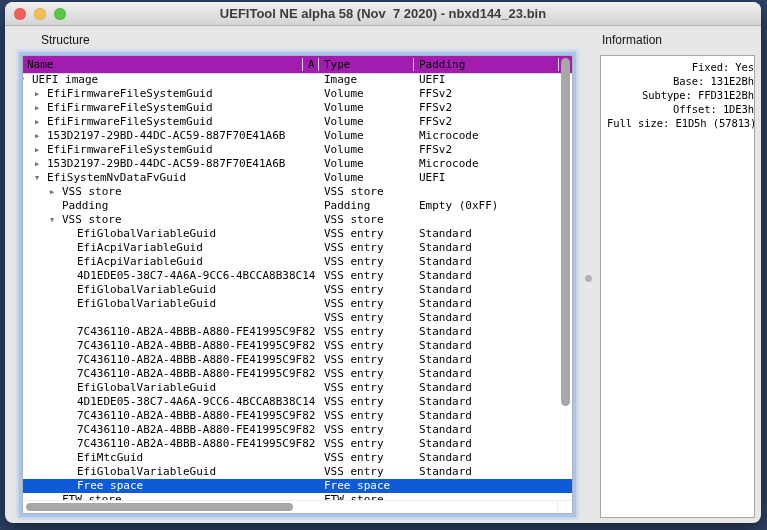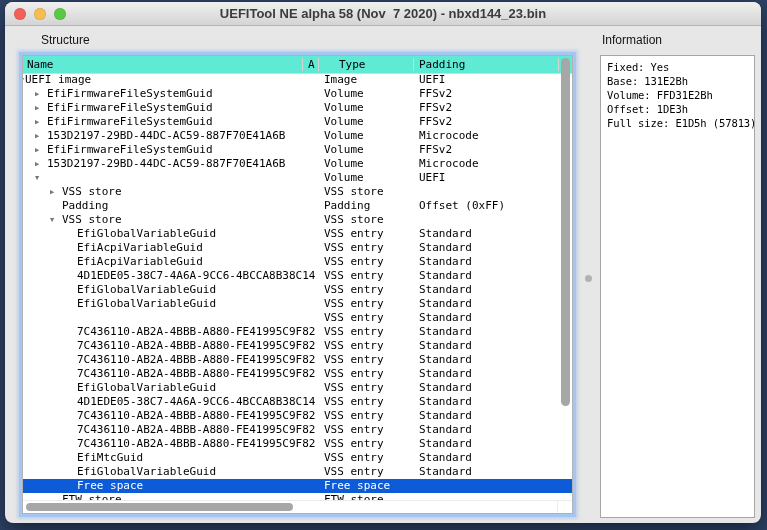--- a/index.html
+++ b/index.html
@@ -18,40 +18,40 @@
     background:linear-gradient(#f0f0ef,#d5d4d5);
     border-bottom:1px solid #b4b4b4;
     display:flex;align-items:center;justify-content:center;
   }
   .title{font-size:13px;font-weight:600;color:#3c3c3c;white-space:pre;}
   .lights{position:absolute;left:9px;top:50%;transform:translateY(-50%);display:flex;gap:8px;}
   .light{width:12px;height:12px;border-radius:50%;box-shadow:inset 0 0 1px rgba(0,0,0,.35);}
   .light.red{background:var(--light_red,#f2605a);}
   .light.yellow{background:var(--light_yellow,#f6bd50);}
   .light.green{background:var(--light_green,#58c845);}
-  .content{position:absolute;top:24px;left:0;right:0;bottom:0;}
+  .content{position:absolute;top:24px;left:0;right:0;bottom:0;text-align:right;}
   .section-label{position:absolute;top:7px;font-size:12px;color:#141414;}
   .structure-label{left:36px;}
   .information-label{left:597px;}
 
   
   .tree{
     position:absolute;left:17px;top:29px;width:551px;height:459px;
     background:#fff;border:1px solid #b2b2b2;box-sizing:border-box;
     box-shadow:0 0 0 3px var(--focus_ring,#a5c6f1),0 0 3px 5px rgba(125,170,235,.35);
     font-family:"DejaVu Sans Mono",monospace;font-size:11px;color:#000;
   }
   .tree-header{
-    position:absolute;left:0;right:0;top:0;height:17px;background:#5eead4;
+    position:absolute;left:0;right:0;top:0;height:17px;background:#a21caf;
     border-bottom:1px solid #d8d8d8;z-index:3;
   }
   .tree-header .hcell{position:absolute;top:1px;line-height:15px;white-space:pre;}
   .hc-name{left:4px;}
   .hc-action{left:285px;}
-  .hc-type{left:316px;}
+  .hc-type{left:301px;}
   .hc-subtype{left:396px;}
   .hsep{position:absolute;top:2px;height:13px;width:1px;background:#d4d4d4;}
   .sep1{left:279px;} .sep2{left:295px;} .sep3{left:390px;} .sep4{left:535px;}
 
   .tree-body{position:absolute;left:0;right:0;top:17px;bottom:0;overflow:hidden;}
   .row{height:14px;position:relative;line-height:14px;white-space:pre;}
   .row .cell{position:absolute;top:0;}
   .row .arrow{position:absolute;top:0;font-size:7px;line-height:14px;color:#777;}
   .row .type{left:301px;}
   .row .subtype{left:396px;}
@@ -110,21 +110,21 @@
         <span class="hcell hc-subtype">Padding</span>
         <span class="hsep sep1"></span>
         <span class="hsep sep2"></span>
         <span class="hsep sep3"></span>
         <span class="hsep sep4"></span>
       </div>
 
       <div class="tree-body">
           <div class="row">
     <span class="arrow" style="left: -3px;">▼</span>
-    <span class="cell name" style="left: 2px;">UEFI image</span>
+    <span class="cell name" style="left: 9px;">UEFI image</span>
     <span class="cell type">Image</span>
     <span class="cell subtype">UEFI</span>
   </div>
           <div class="row">
     <span class="arrow" style="left: 12px;">▶</span>
     <span class="cell name" style="left: 24px;">EfiFirmwareFileSystemGuid</span>
     <span class="cell type">Volume</span>
     <span class="cell subtype">FFSv2</span>
   </div>
           <div class="row">
@@ -152,34 +152,35 @@
     <span class="cell subtype">FFSv2</span>
   </div>
           <div class="row">
     <span class="arrow" style="left: 12px;">▶</span>
     <span class="cell name" style="left: 24px;">153D2197-29BD-44DC-AC59-887F70E41A6B</span>
     <span class="cell type">Volume</span>
     <span class="cell subtype">Microcode</span>
   </div>
           <div class="row">
     <span class="arrow" style="left: 12px;">▼</span>
+    <span class="cell name" style="left: 24px;">EfiSystemNvDataFvGuid</span>
     <span class="cell type">Volume</span>
     <span class="cell subtype">UEFI</span>
   </div>
           <div class="row">
     <span class="arrow" style="left: 27px;">▶</span>
     <span class="cell name" style="left: 39px;">VSS store</span>
     <span class="cell type">VSS store</span>
     <span class="cell subtype"></span>
   </div>
           <div class="row">
     <span class="arrow" style="left: 27px;"></span>
     <span class="cell name" style="left: 39px;">Padding</span>
     <span class="cell type">Padding</span>
-    <span class="cell subtype">Offset (0xFF)</span>
+    <span class="cell subtype">Empty (0xFF)</span>
   </div>
           <div class="row">
     <span class="arrow" style="left: 27px;">▼</span>
     <span class="cell name" style="left: 39px;">VSS store</span>
     <span class="cell type">VSS store</span>
     <span class="cell subtype"></span>
   </div>
           <div class="row">
     <span class="arrow" style="left: 42px;"></span>
     <span class="cell name" style="left: 54px;">EfiGlobalVariableGuid</span>
@@ -306,18 +307,18 @@
         <div class="hscroll-thumb"></div>
       </div>
       <div class="hscroll-corner"></div>
     </div>
 
     <div class="splitter-dot"></div>
 
     <div class="info-box">
         <div class="info-line">Fixed: Yes</div>
         <div class="info-line">Base: 131E2Bh</div>
-        <div class="info-line">Volume: FFD31E2Bh</div>
+        <div class="info-line">Subtype: FFD31E2Bh</div>
         <div class="info-line">Offset: 1DE3h</div>
         <div class="info-line">Full size: E1D5h (57813)</div>
       </div>
   </div>
 </div>
 
 </body></html>

